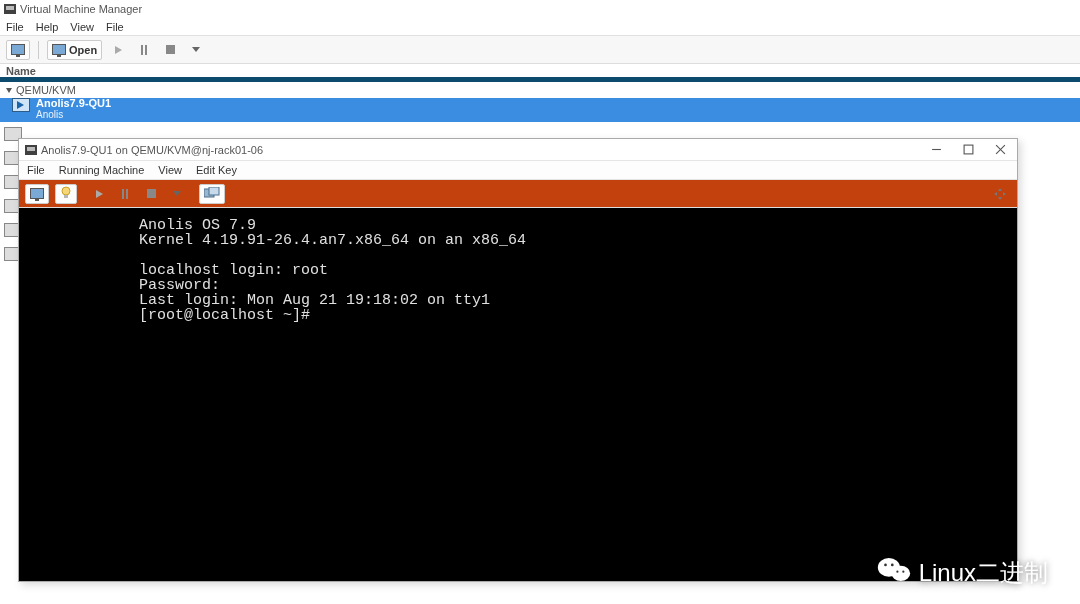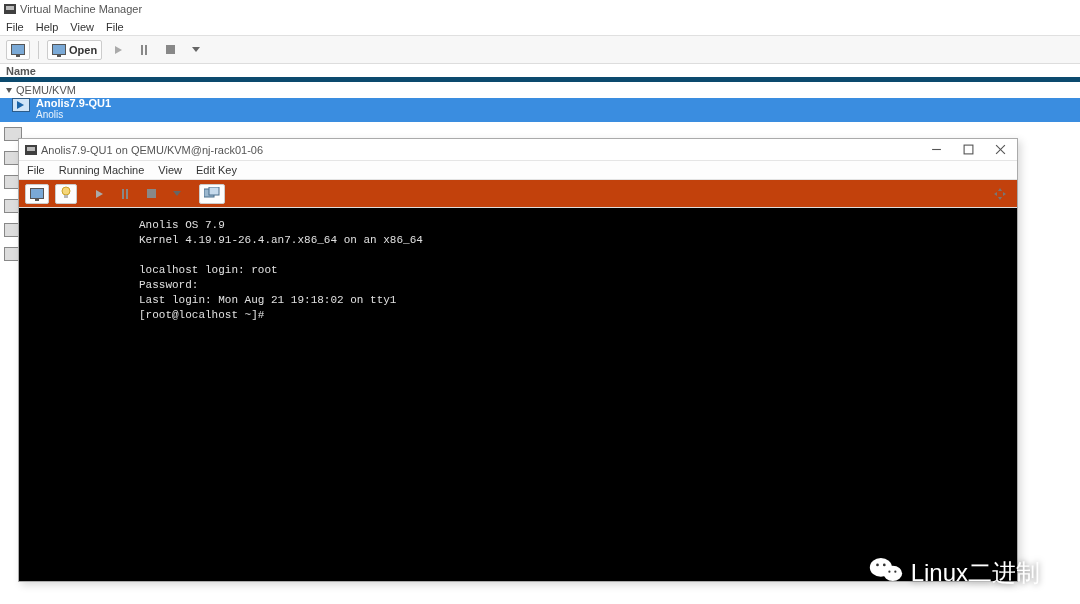--- a/index.html
+++ b/index.html
@@ -212,32 +212,32 @@
       width:14px;height:14px;position:relative;
     }
     .fullscreen-icon svg { width:14px;height:14px; }
     .bulb-icon svg { width:12px;height:14px; }
     .screens-icon svg { width:16px;height:12px; }
     .terminal {
       flex:1;
       background:#000;
       color:#e0e0e0;
       font-family: "Consolas","Courier New",monospace;
-      font-size:11px;
+      font-size:15px;
       line-height:15px;
       padding: 10px 0 0 120px;
       height: calc(100% - 22px - 19px - 28px);
       overflow:hidden;
       white-space:pre;
     }
 
     
     .watermark {
       position:absolute;
-      right: 40px; bottom: 14px;
+      right: 32px; bottom: 14px;
       display:flex;align-items:center;gap:8px;
       color:#fff;
       font-size:24px;
       font-weight:500;
       text-shadow: 0 0 6px rgba(0,0,0,0.5);
     }
     .wm-icon svg { width:34px;height:28px; }
   </style>
 </head>
 <body>

